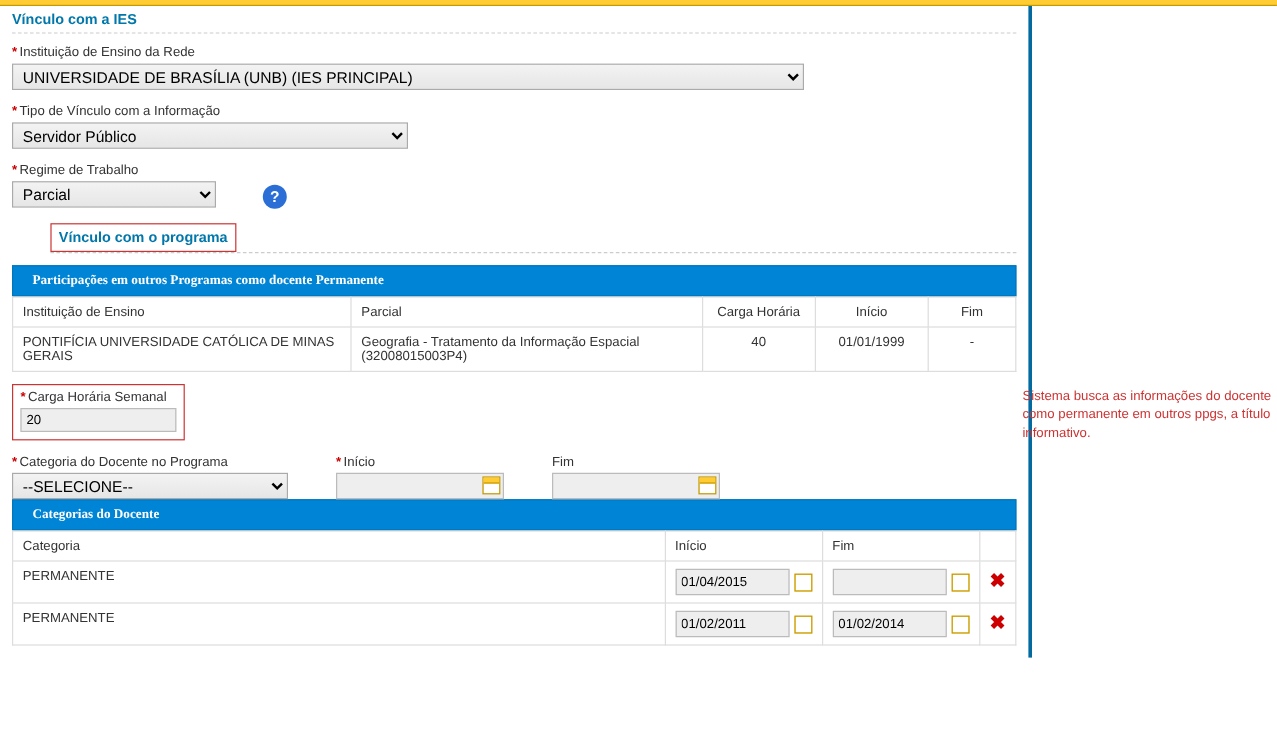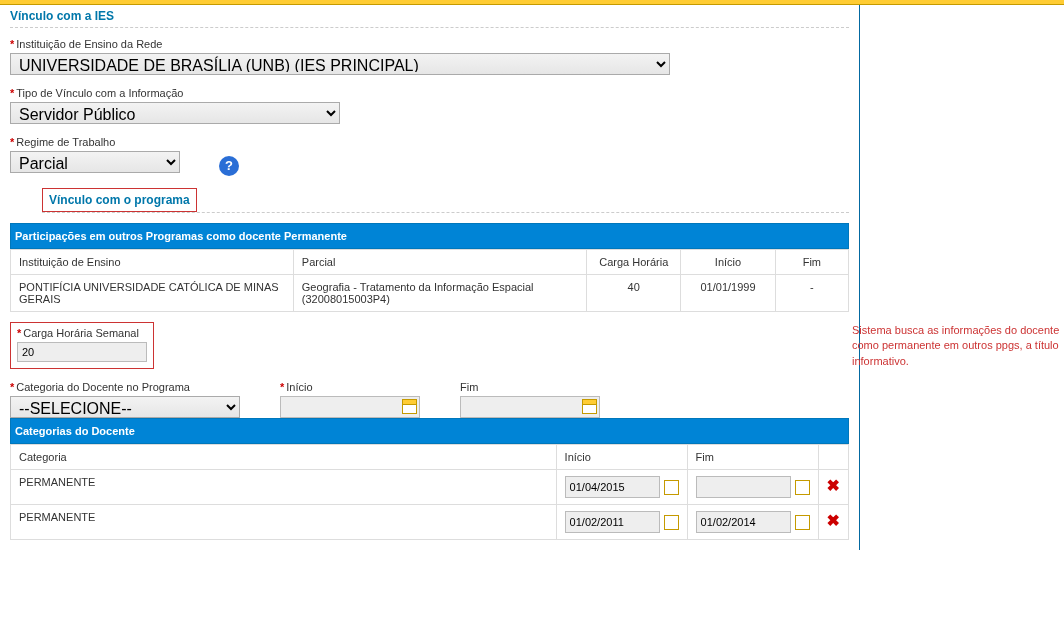--- a/index.html
+++ b/index.html
@@ -10,21 +10,21 @@
     background: #ffffff;
     color: #333;
   }
   .page {
     width: 1064px;
     height: 627px;
     position: relative;
   }
   .form-area {
     width: 860px;
-    border-right: 1px solid #0369a1;
+    border-right: 3px solid #0369a1;
     padding: 5px 10px 10px 10px;
   }
   .annotation {
     position: absolute;
     left: 852px;
     top: 302px;
     width: 210px;
     color: #cc3333;
     font-size: 11px;
     line-height: 1.4;
@@ -50,21 +50,21 @@
     padding-bottom:0;
     margin-left:32px;
   }
   .field-row { margin-bottom: 12px; }
   .field-label { margin-bottom: 3px; }
   .req { color: #cc0000; font-weight: bold; margin-right:2px;}
   select {
     background: linear-gradient(#f3f3f3,#e6e6e6);
     border: 1px solid #aaa;
     height: 22px;
-    font-size: 16px;
+    font-size: 13px;
     padding: 2px 4px;
   }
   .sel-wide { width: 660px; }
   .sel-med  { width: 330px; }
   .sel-small{ width: 170px; }
   .sel-cat  { width: 230px; }
   .help-icon {
     display:inline-block;
     width:20px;height:20px;
     background:#2a6ed6;
@@ -75,22 +75,23 @@
     font-weight:bold;
     font-size:13px;
     vertical-align:middle;
     margin-left: 36px;
   }
   .blue-bar {
     background:#0084d6;
     color:#fff;
     font-weight:bold;
     font-size:11px;
-    padding:6px 4px;
+    padding:6px 16px;
     border:1px solid #0077bb;
+    font-family:Liberation Serif, serif;
   }
   table.data {
     width:100%;
     border-collapse:collapse;
     font-size:11px;
   }
   table.data th {
     text-align:left;
     font-weight:normal;
     color:#333;

